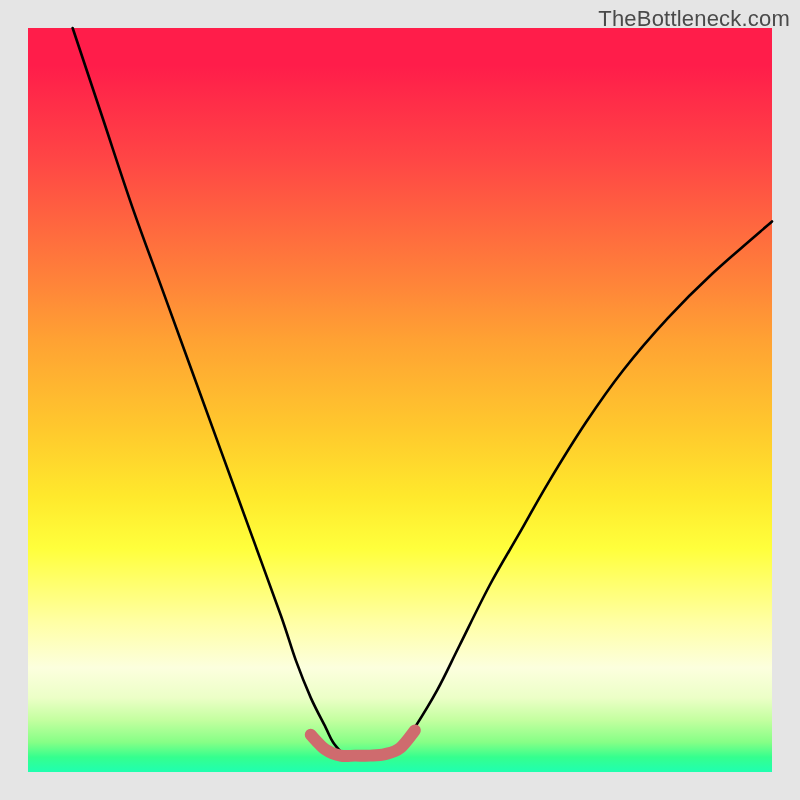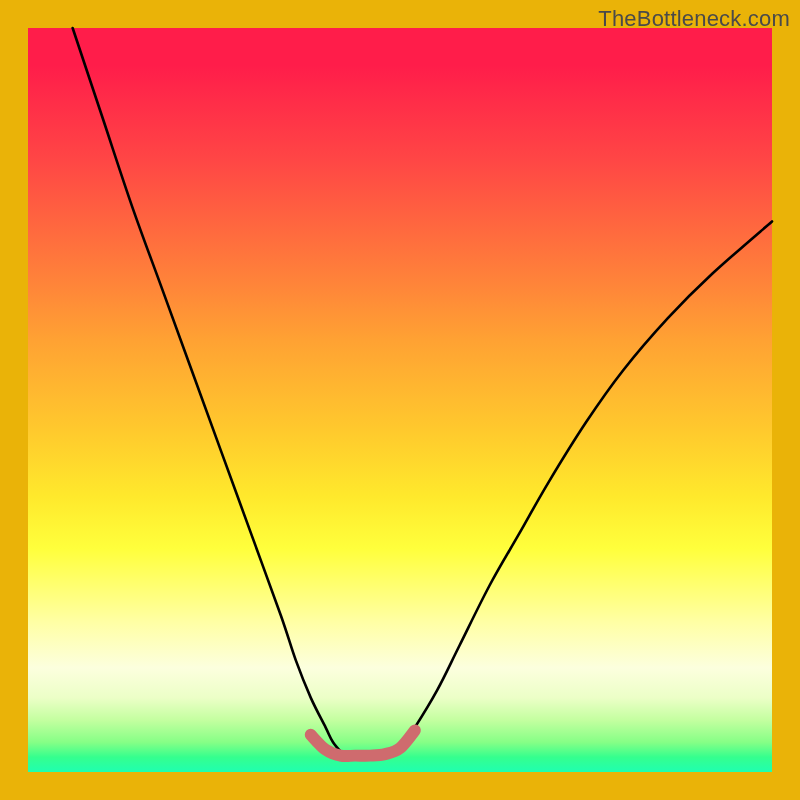--- a/index.html
+++ b/index.html
@@ -10,21 +10,21 @@
     background: #000;
     overflow: hidden;
     font-family: Arial, Helvetica, sans-serif;
   }
   .frame {
     position: absolute;
     left: 0;
     top: 0;
     width: 800px;
     height: 800px;
-    background: #eab308;
+    background: #e5e5e5;
   }
   .plot {
     position: absolute;
     left: 28px;
     top: 28px;
     width: 744px;
     height: 744px;
     background: linear-gradient(
       to bottom,
       #ff1d4a 0%,

